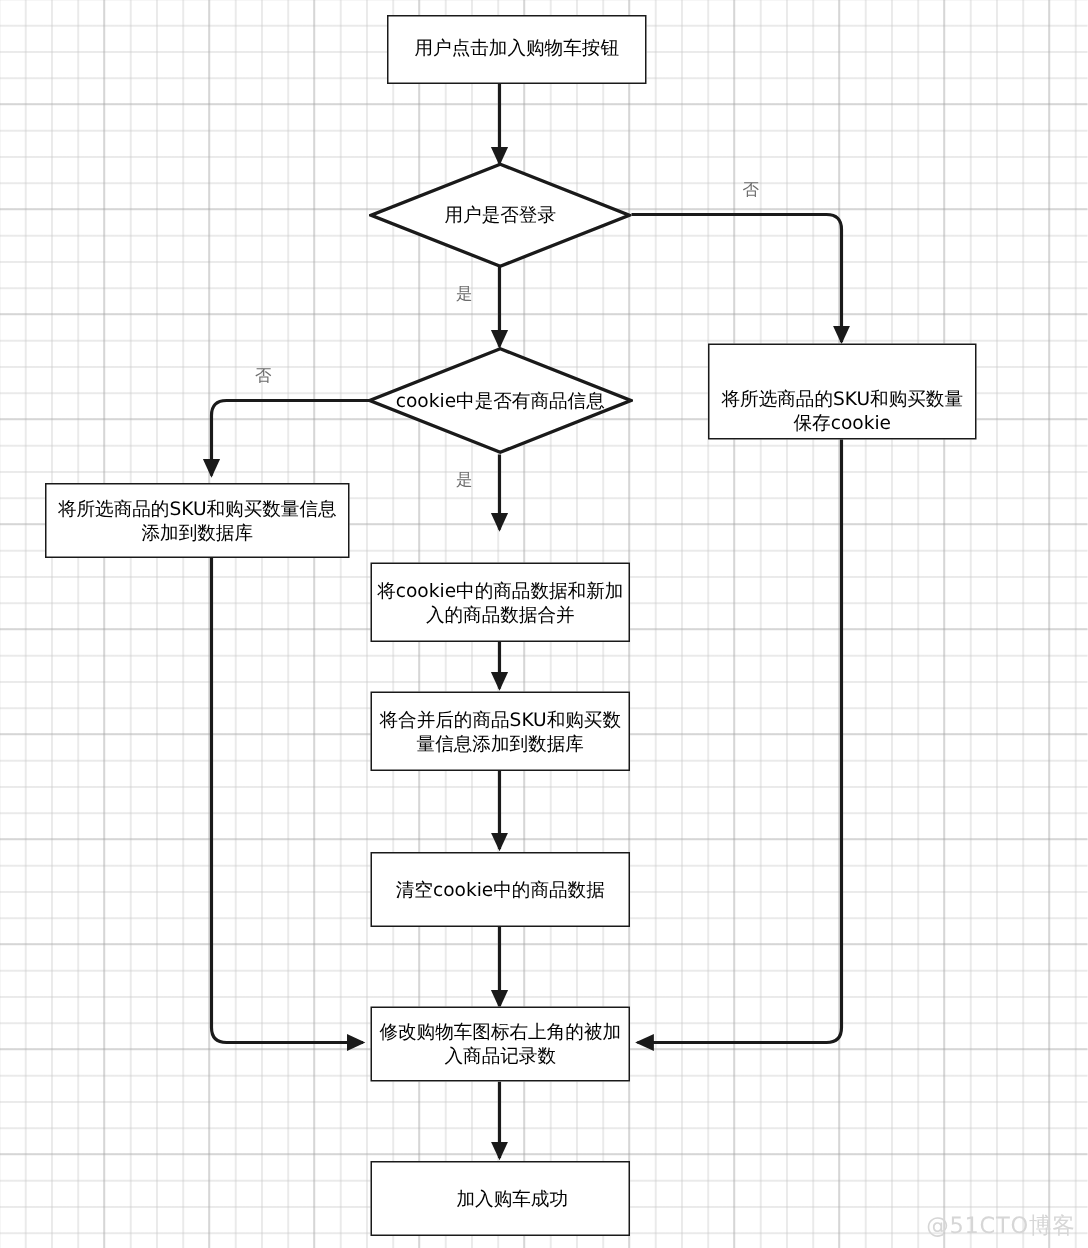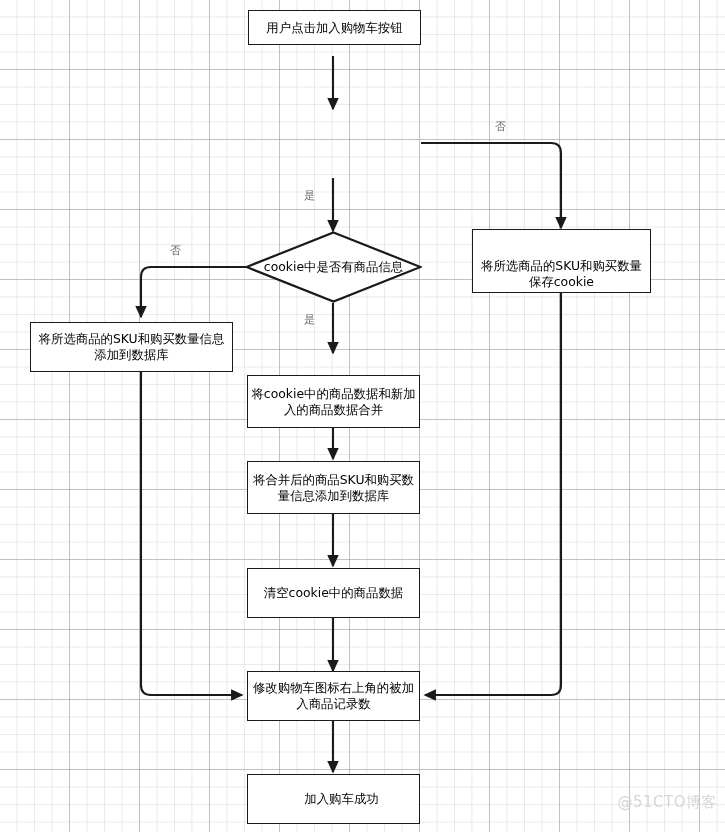--- a/index.html
+++ b/index.html
@@ -54,21 +54,21 @@
     text-align:center;
   }
   .edge-label{
     position:absolute;
     font-size:11px;
     color:#6b6b6b;
     white-space:nowrap;
   }
   .watermark{
     position:absolute;
-    right:8px;bottom:20px;
+    right:8px;bottom:5px;
     font-size:15px;
     color:#d6d6d6;
     letter-spacing:0.5px;
     user-select:none;
     margin-left:10px;
   }
 </style>
 </head>
 <body>
 
@@ -99,24 +99,30 @@
       <path d="M 333 618 L 333 671"></path>
 
       <path d="M 141 372 L 141 685 Q 141 695 151 695 L 242 695"></path>
 
       <path d="M 561 286 L 561 685 Q 561 695 551 695 L 425 695"></path>
 
       <path d="M 333 721 L 333 772"></path>
     </g>
   </svg>
 
-  <div class="node box" style="left:248px;top:10px;width:173px;height:35px;">
+  <div class="node box" style="left:258px;top:10px;width:173px;height:46px;font-family:Liberation Serif, serif;">
     <span>用户点击加入购物车按钮</span>
   </div>
 
+  <div class="diamond-wrap" style="left:246px;top:108px;width:175px;height:71px;">
+    <svg class="diamond-shape" viewBox="0 0 175 71" preserveAspectRatio="none">
+      <polygon points="87.5,1.5 173.5,35.5 87.5,69.5 1.5,35.5" fill="#ffffff" stroke="#1a1a1a" stroke-width="2.2" stroke-linejoin="miter"></polygon>
+    </svg>
+    <span class="diamond-label">用户是否登录</span>
+  </div>
 
   <div class="node box" style="left:472px;top:229px;width:179px;height:64px;align-items:flex-end;">
     <span>将所选商品的SKU和购买数量保存cookie</span>
   </div>
 
   <div class="diamond-wrap" style="left:245px;top:231px;width:177px;height:72px;">
     <svg class="diamond-shape" viewBox="0 0 177 72" preserveAspectRatio="none">
       <polygon points="88.5,1.5 175.5,36 88.5,70.5 1.5,36" fill="#ffffff" stroke="#1a1a1a" stroke-width="2.2" stroke-linejoin="miter"></polygon>
     </svg>
     <span class="diamond-label">cookie中是否有商品信息</span>

